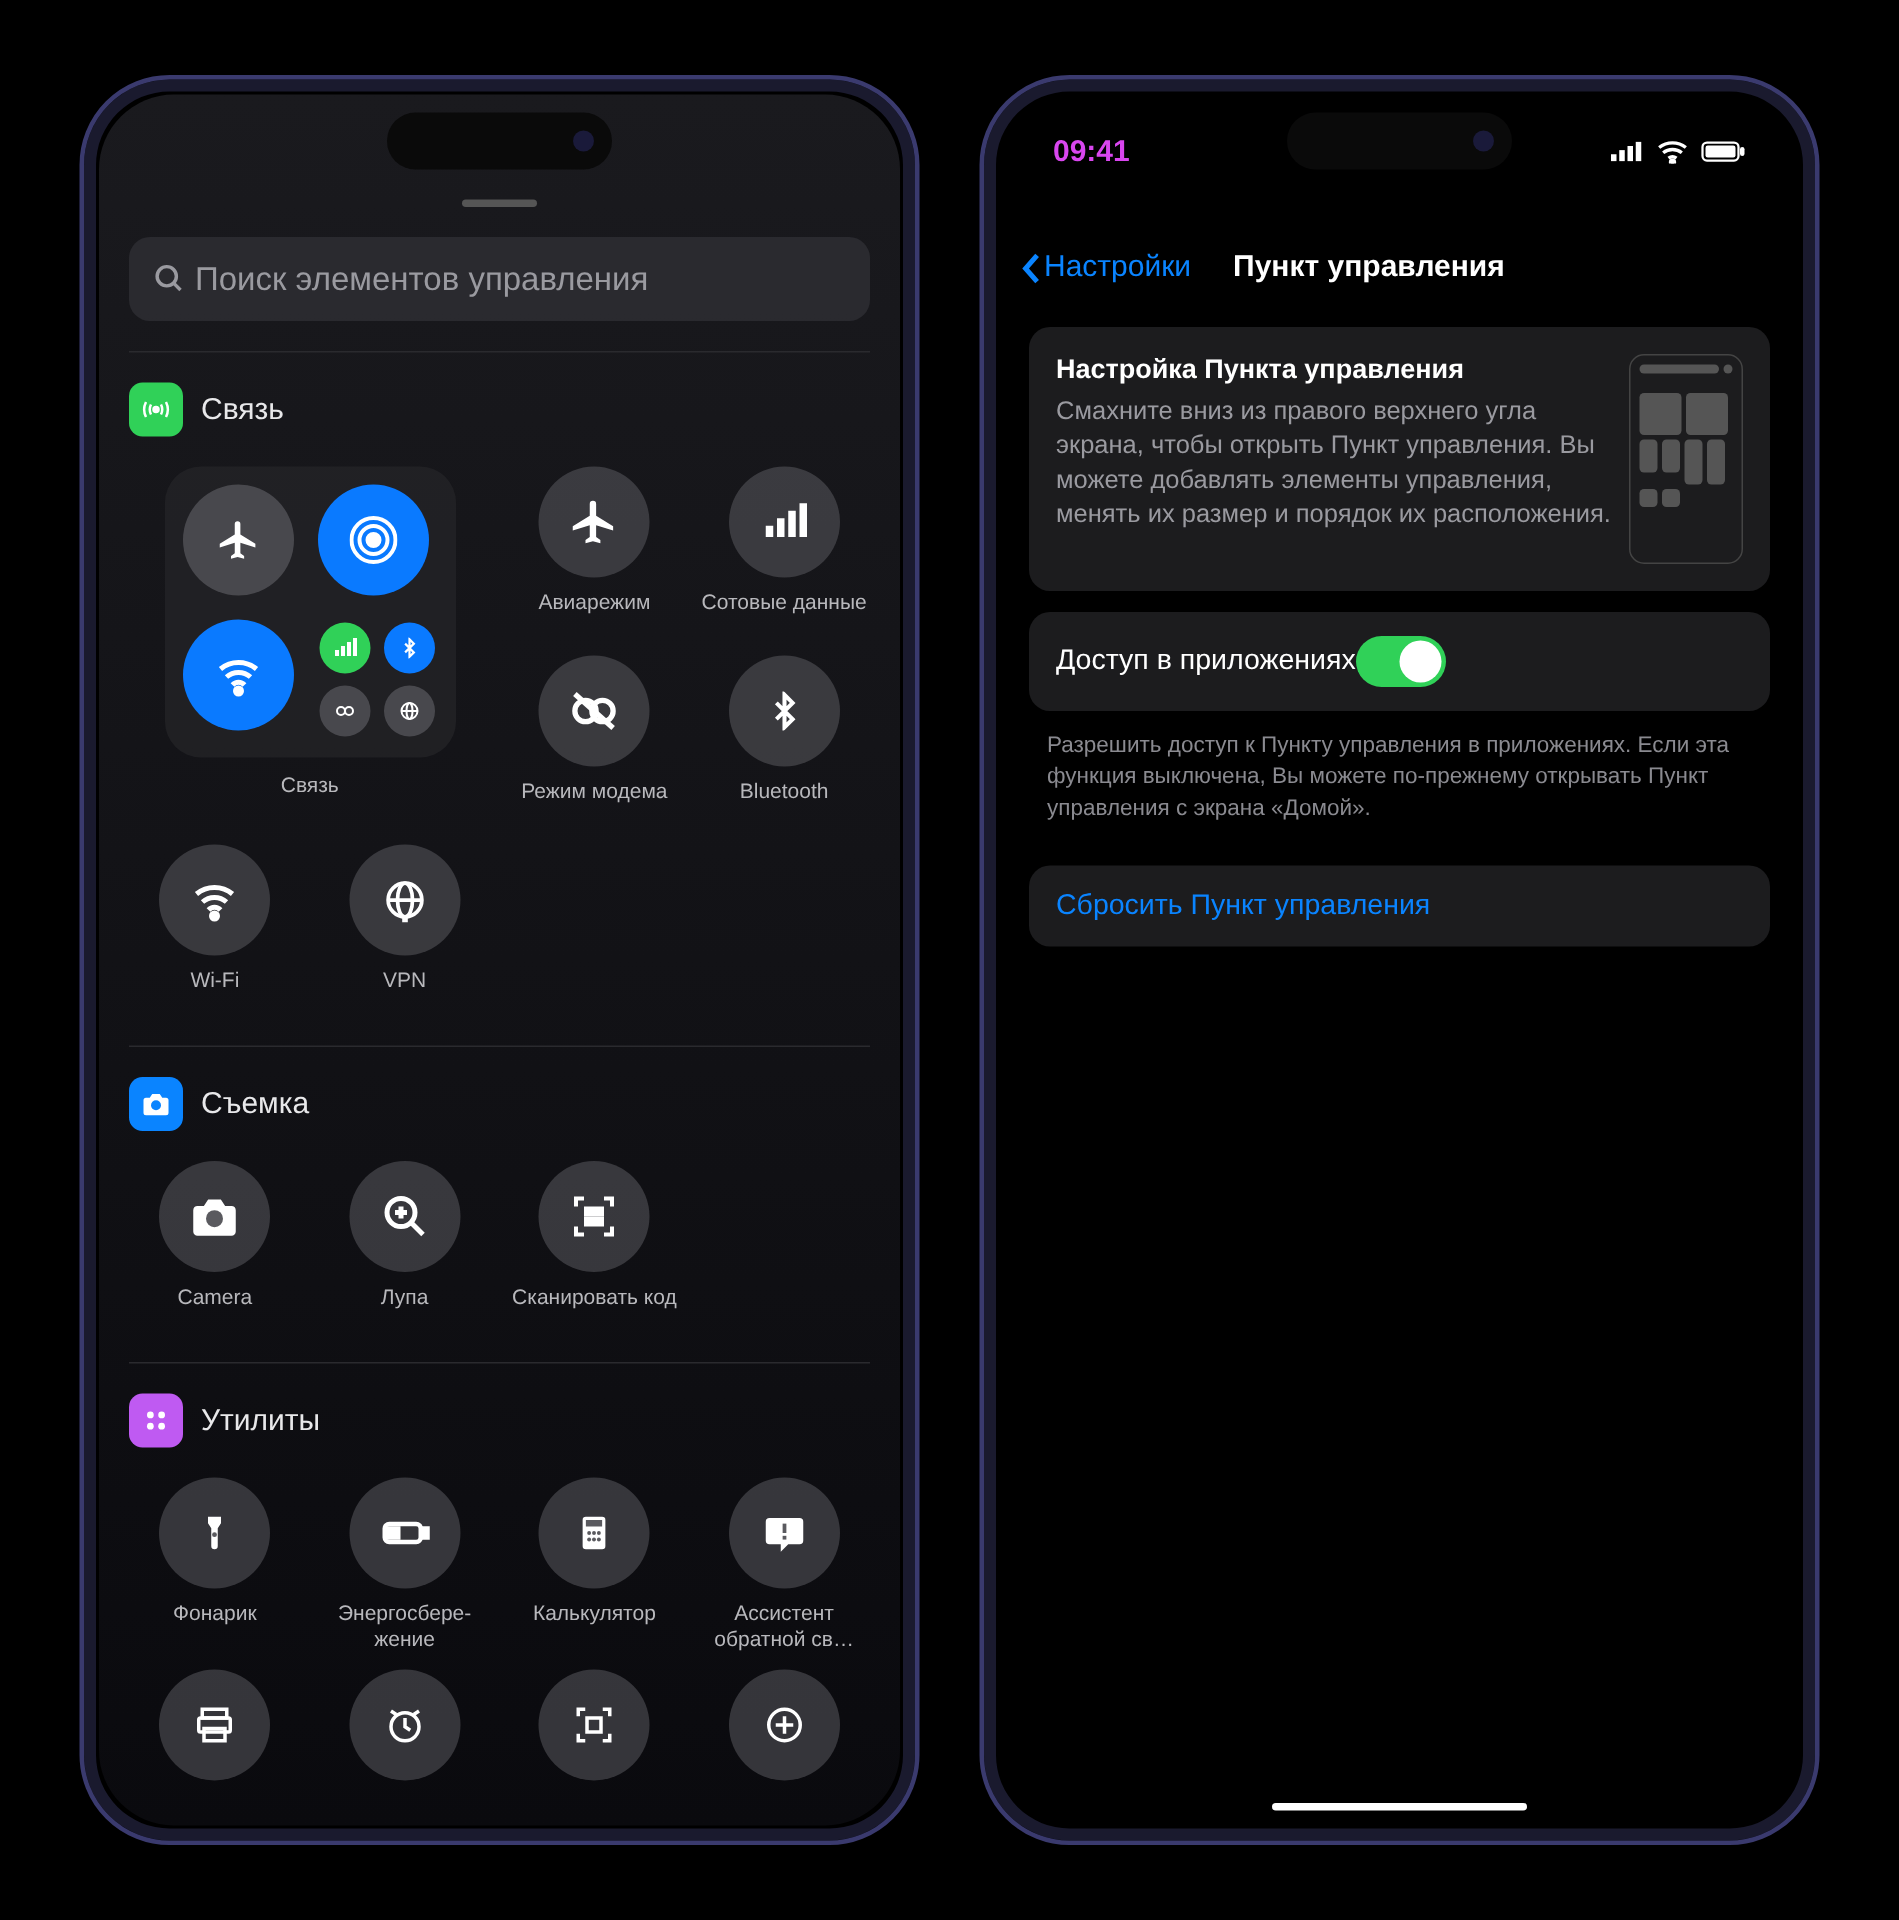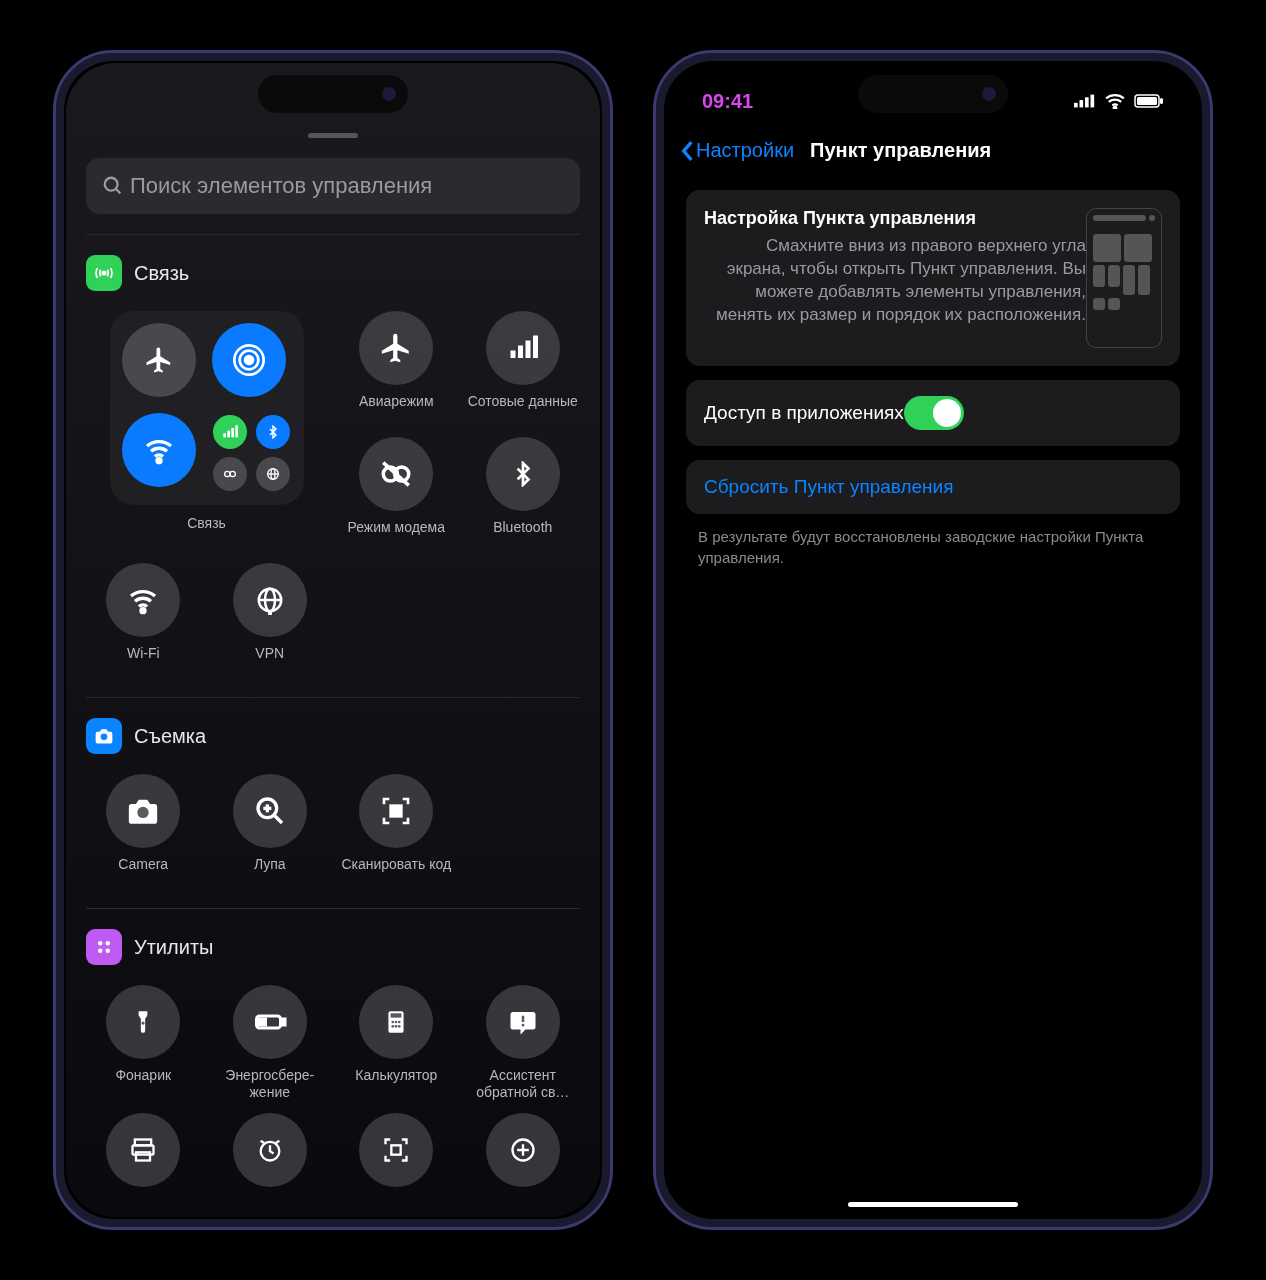--- a/index.html
+++ b/index.html
@@ -123,36 +123,37 @@
     padding: 0 36px;
     color: #d946ef;
     font-size: 20px;
     font-weight: 600;
     margin-top:8px;
   }
   .status-right { display:flex; gap:8px; align-items:center; }
   .nav-bar {
     display: flex;
     align-items: center;
-    gap: 10px;
+    gap: 22px;
     padding: 8px 14px 14px;
     color: #fff;
+    margin-top: 28px;
   }
   .back-link { color:#0a84ff; font-size:20px; display:flex; align-items:center; gap:2px;}
   .nav-title { font-size:20px; font-weight:600; margin-left:6px;}
   .card {
     margin: 14px 20px;
     background: #1c1c1e;
     border-radius: 14px;
     padding: 18px;
     color: #fff;
     display:flex;
   }
   .card-title { font-size:18px; font-weight:600; margin-bottom:6px;}
-  .card-text { color:#9a9aa0; font-size:17px; line-height:1.35;text-align:right;}
+  .card-text { color:#9a9aa0; font-size:17px; line-height:1.35;}
   .mini-preview {
     width:76px; height:140px; border:1px solid #444; border-radius:10px;
     flex-shrink:0; padding:6px; display:flex; flex-direction:column; gap:3px;
   }
   .mini-row { display:flex; gap:3px; }
   .mini-dot { background:#555; border-radius:3px; }
   .row-card {
     margin: 14px 20px 6px;
     background:#1c1c1e;
     border-radius:14px;
@@ -528,21 +529,21 @@
           </div>
       </div>
     </div>
 
     <div class="row-card">
       <span>Доступ в приложениях</span>
       <div class="toggle">
           <div class="knob"></div>
         </div>
     </div>
+    <div class="footer-text">Разрешить доступ к Пункту управления в приложе­ниях. Если эта функция выключена, Вы можете по-прежнему открывать Пункт управления с экрана «Домой».</div>
 
     <div class="link-card">
       <span>Сбросить Пункт управления</span>
     </div>
-    <div class="footer-text">В результате будут восстановлены заводские настройки Пункта управления.</div>
 
     <div class="home-indicator"></div>
   </div>
 </div>
 
 </body></html>

